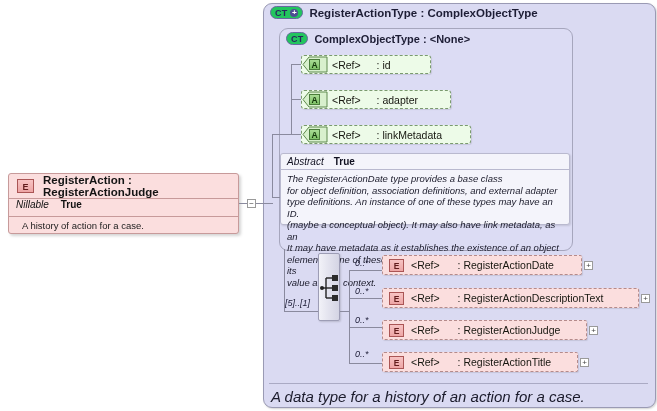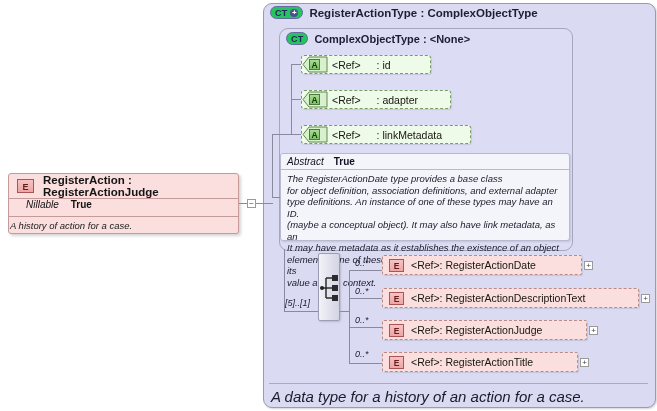--- a/index.html
+++ b/index.html
@@ -151,20 +151,21 @@
     box-sizing: border-box;
   }
   .elem-ref {
     font-size: 10.5px;
     color: #16160f;
     margin-left: 7px;
   }
   .elem-name {
     font-size: 10.5px;
     color: #16160f;
+    margin-left: 18px;
   }
 
   
   .toggle {
     position: absolute;
     width: 9px; height: 9px;
     border: 1px solid #9a9a9a;
     background: #ffffff;
     box-sizing: border-box;
     font-size: 8px;
@@ -249,29 +250,28 @@
     margin-left: 9px;
     font-size: 11.5px;
     font-weight: bold;
     color: #141414;
   }
   .left-prop {
     display: flex;
     align-items: baseline;
     gap: 12px;
     height: 17px;
-    padding-left: 17px;
+    padding-left: 7px;
     border-bottom: 1px solid #c79a9a;
   }
   .left-prop .k { font-size: 10px; font-style: italic; color: #111; }
   .left-prop .v { font-size: 10px; font-weight: bold; color: #111; }
   .left-doc {
-    padding: 3px 1px;
+    padding: 3px 13px;
     font-size: 9.5px;
-    font-style: italic;
     color: #1b1b1b;
   }
 
   
   .compositor {
     position: absolute;
     border: 1px solid #9d9db5;
     border-radius: 2px;
     background: linear-gradient(90deg,#f2f2f8 0%,#e4e4ef 45%,#d4d4e4 100%);
     box-shadow: 1px 1px 2px rgba(0,0,0,0.15);
@@ -350,21 +350,21 @@
     <span class="attr-pent">
       <svg width="26" height="17" viewBox="0 0 26 17">
         <path d="M7,1 L25,1 L25,16 L7,16 L1,8.5 Z" fill="#d8f0cd" stroke="#5e8a4e" stroke-width="1"></path>
       </svg>
       <span class="attr-a">A</span>
     </span>
     <span class="attr-ref">&lt;Ref&gt;</span>
     <span class="attr-name">: linkMetadata</span>
   </div>
 
-  <div class="doc-card" style="left:280px; top:153px; width:290px; height:88px;">
+  <div class="doc-card" style="left:280px; top:153px; width:290px; height:72px;">
     <div class="doc-head">
       <span class="k">Abstract</span>
       <span class="v">True</span>
     </div>
     <div class="doc-body">
       <div>The RegisterActionDate type provides a base class</div>
       <div>for object definition, association definitions, and external adapter</div>
       <div>type definitions. An instance of one of these types may have an ID.</div>
       <div>(maybe a conceptual object). It may also have link metadata, as an</div>
       <div>It may have metadata as it establishes the existence of an object</div>

